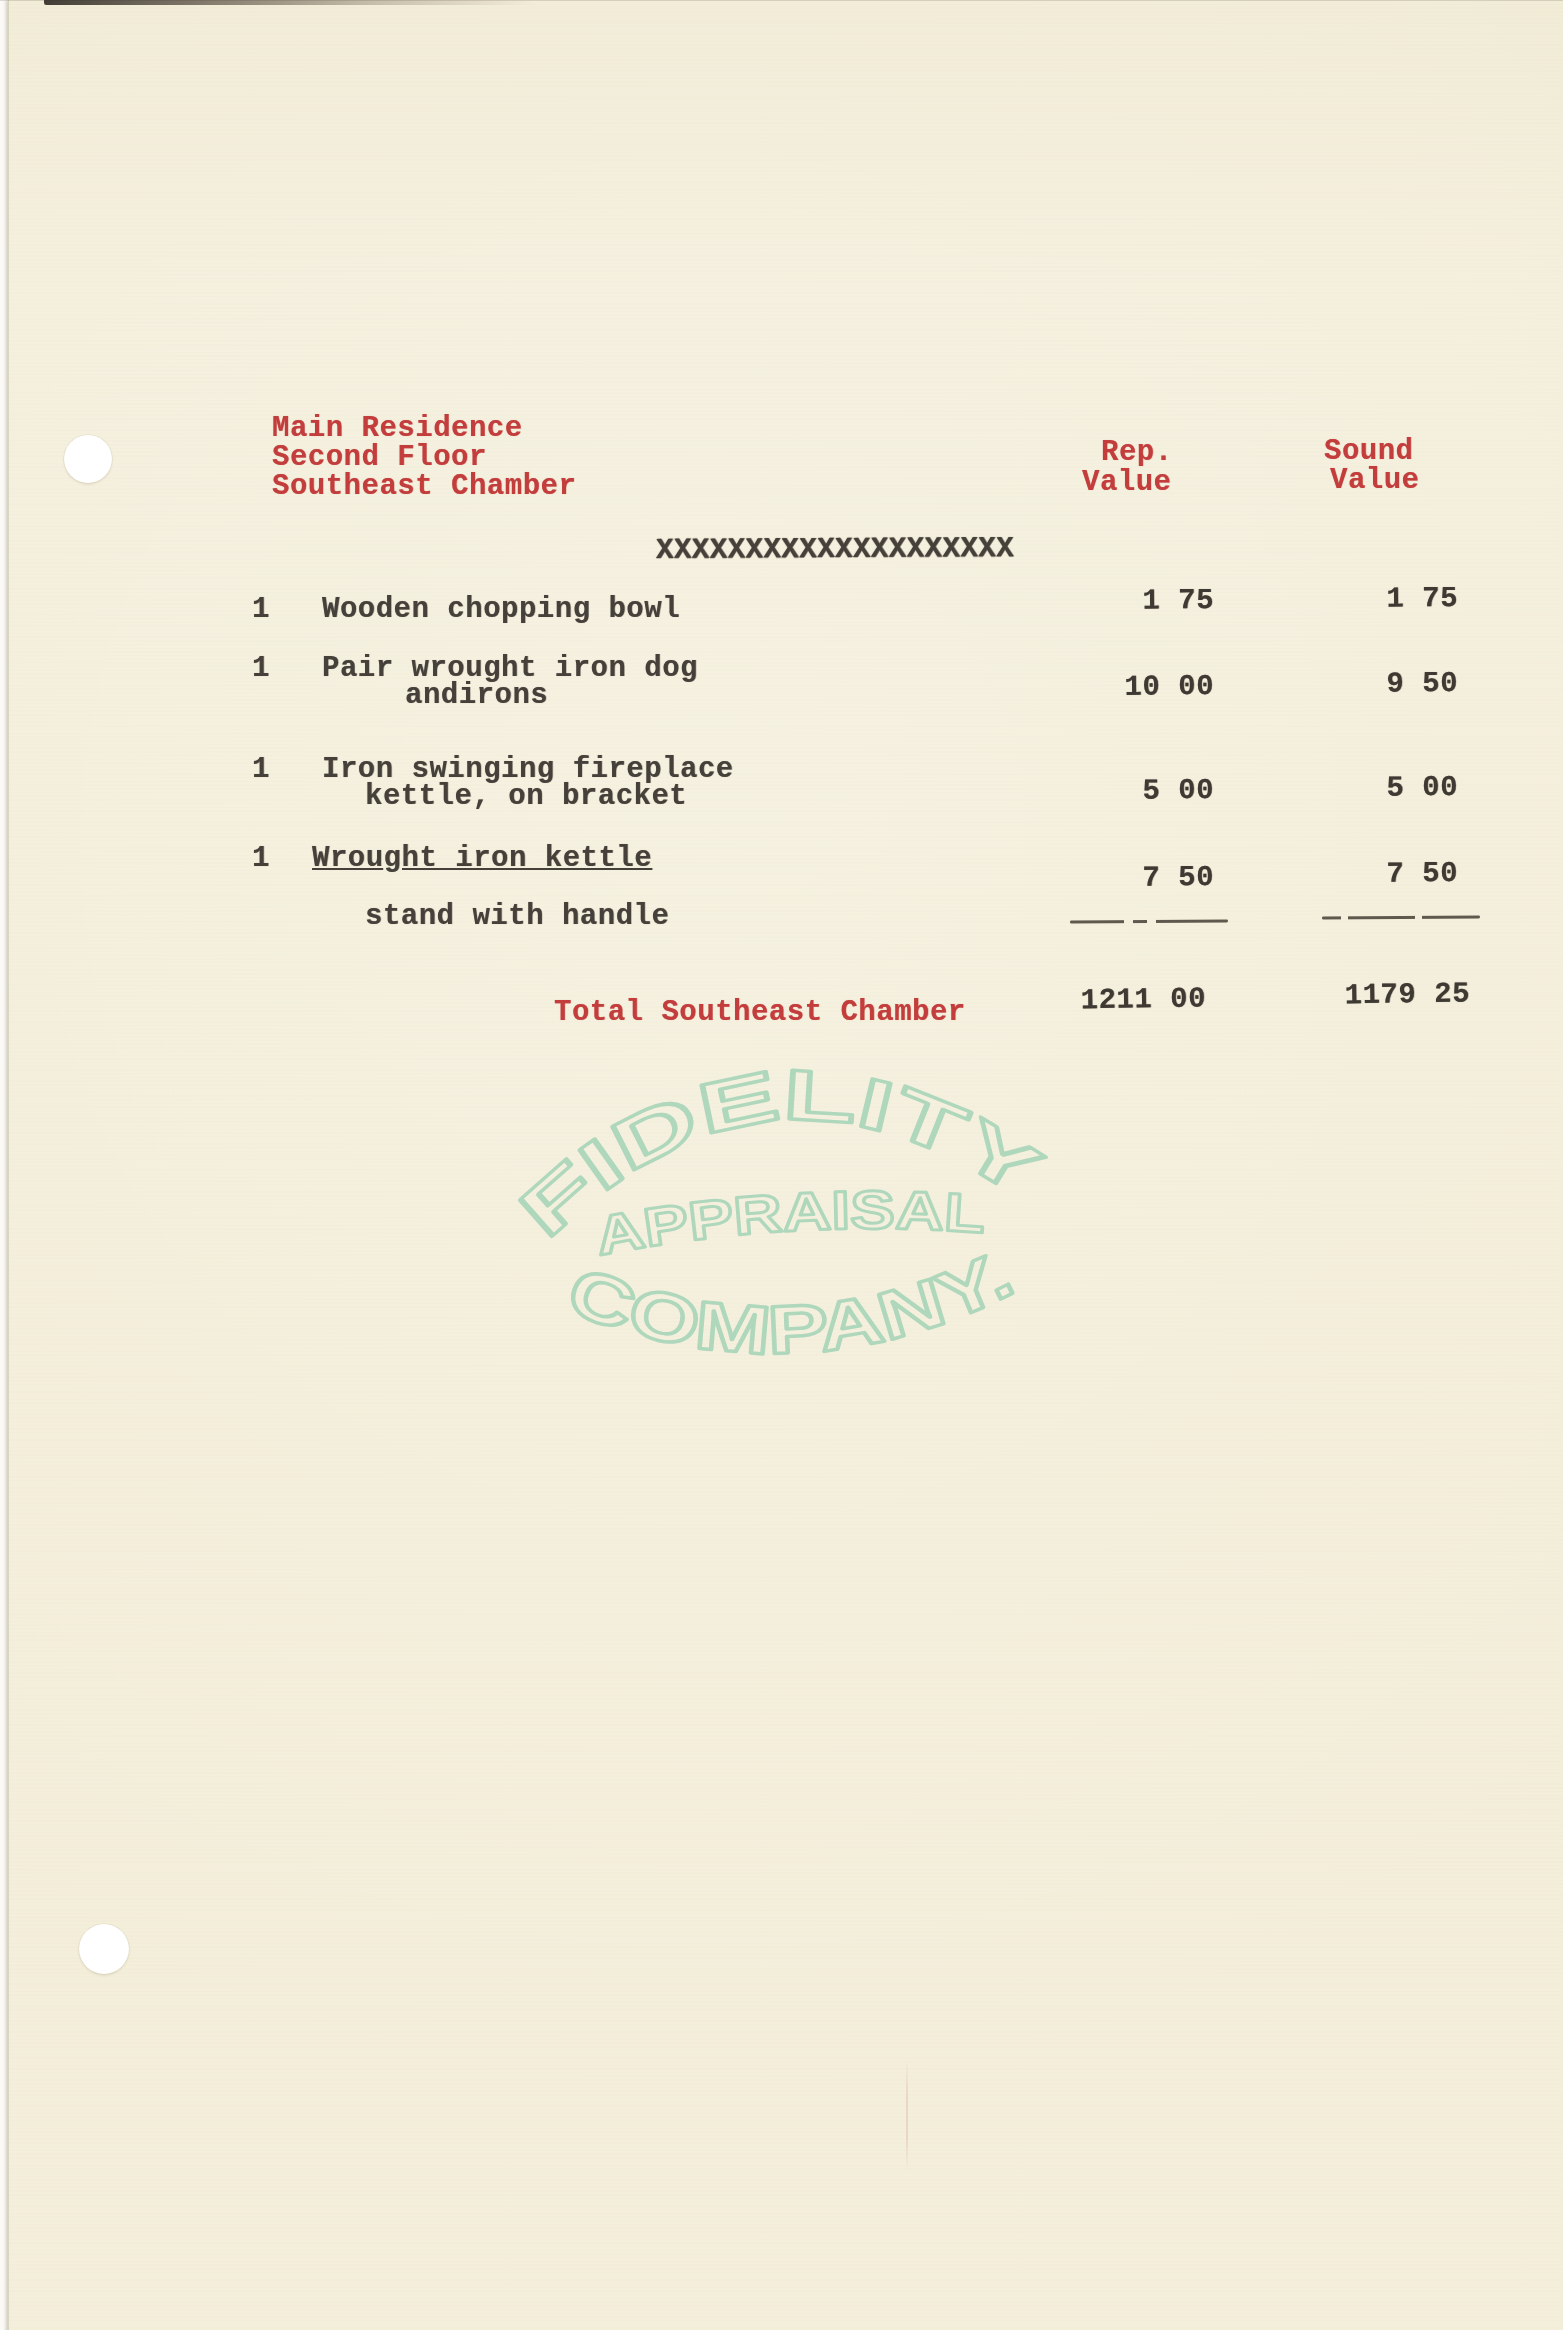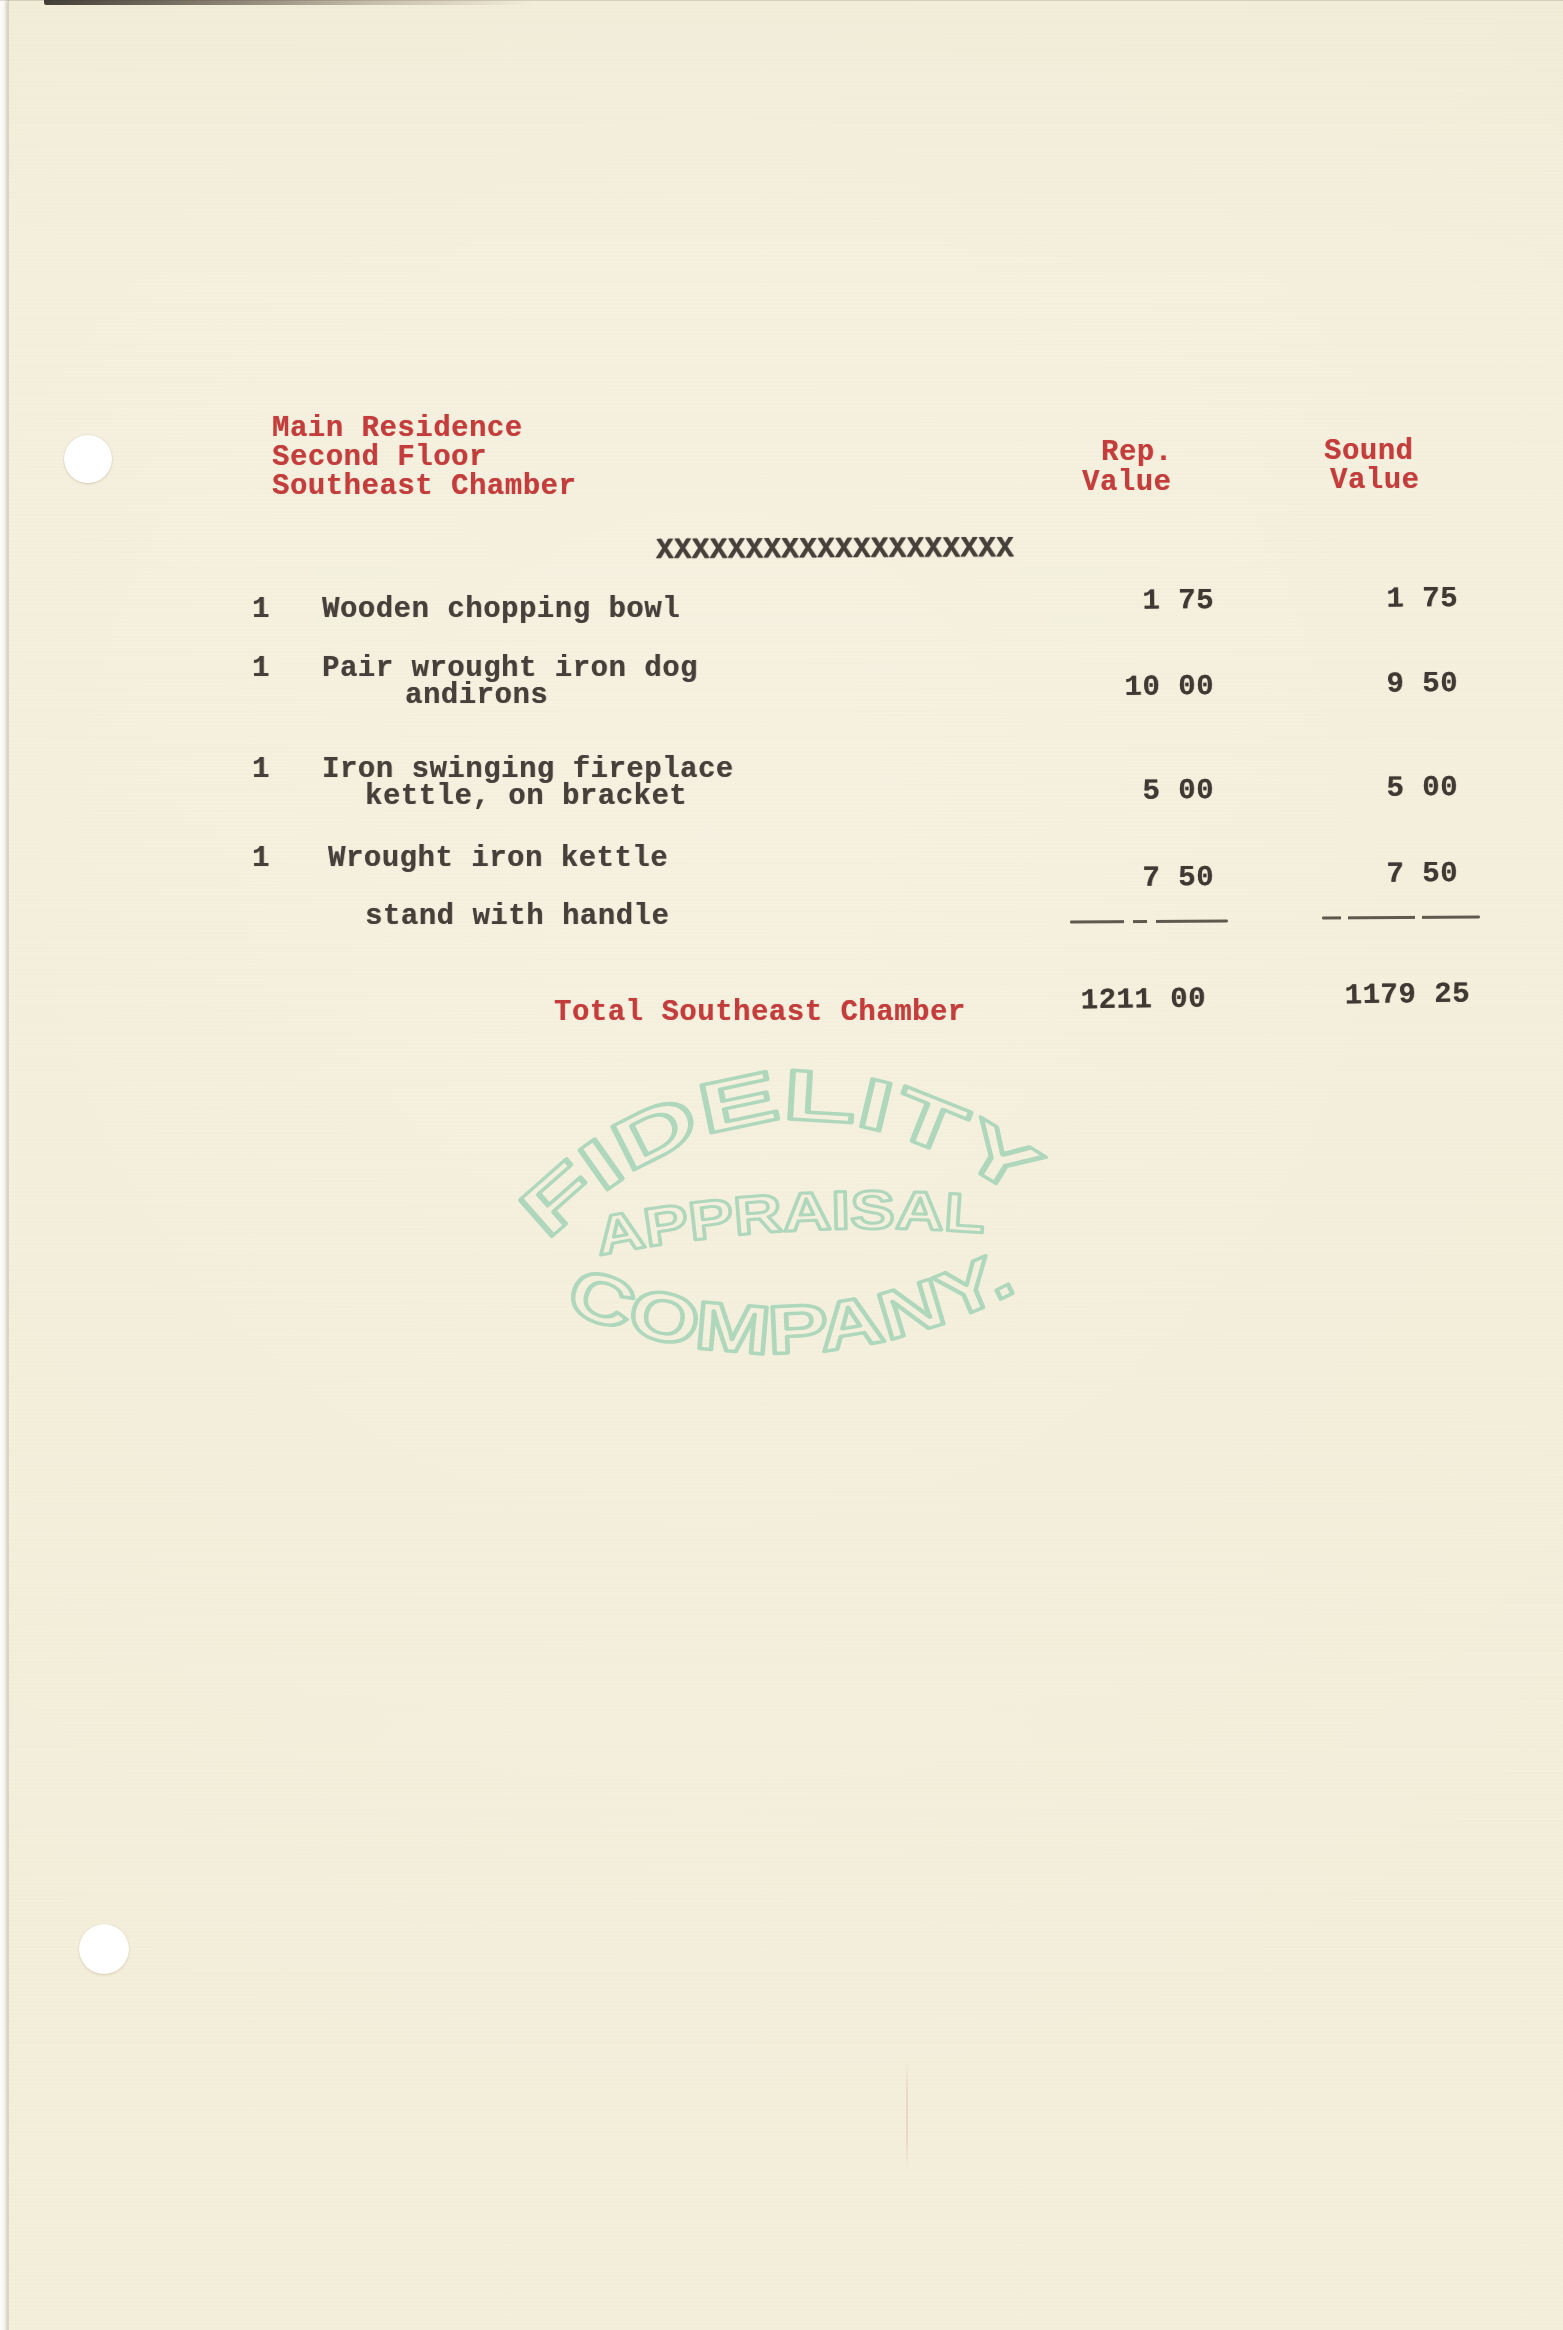--- a/index.html
+++ b/index.html
@@ -124,21 +124,21 @@
   <div class="t num" style="right:349px; top:671px;">10 00</div>
   <div class="t num" style="right:105px; top:668px;">9 50</div>
 
   <div class="t" style="left:252px; top:753px;">1</div>
   <div class="t" style="left:322px; top:753px;">Iron swinging fireplace</div>
   <div class="t" style="left:365px; top:780px;">kettle, on bracket</div>
   <div class="t num" style="right:349px; top:775px;">5 00</div>
   <div class="t num" style="right:105px; top:772px;">5 00</div>
 
   <div class="t" style="left:252px; top:842px;">1</div>
-  <div class="t" style="left:328px; top:842px;">Wrought iron kettle</div>
+  <div class="t" style="left:312px; top:842px;text-decoration:underline;">Wrought iron kettle</div>
   <div class="t" style="left:365px; top:900px;">stand with handle</div>
   <div class="t num" style="right:349px; top:862px;">7 50</div>
   <div class="t num" style="right:105px; top:858px;">7 50</div>
 
   <div class="rule rule1" style="left:1070px; top:920px;"></div>
   <div class="rule rule2" style="left:1322px; top:916px;"></div>
 
   <div class="r" style="left:554px; top:996px;font-family:Liberation Mono, monospace;">Total Southeast Chamber</div>
   <div class="t num total-num" style="right:357px; top:984px;">1211 00</div>
   <div class="t num total-num" style="right:93px; top:979px;">1179 25</div>

